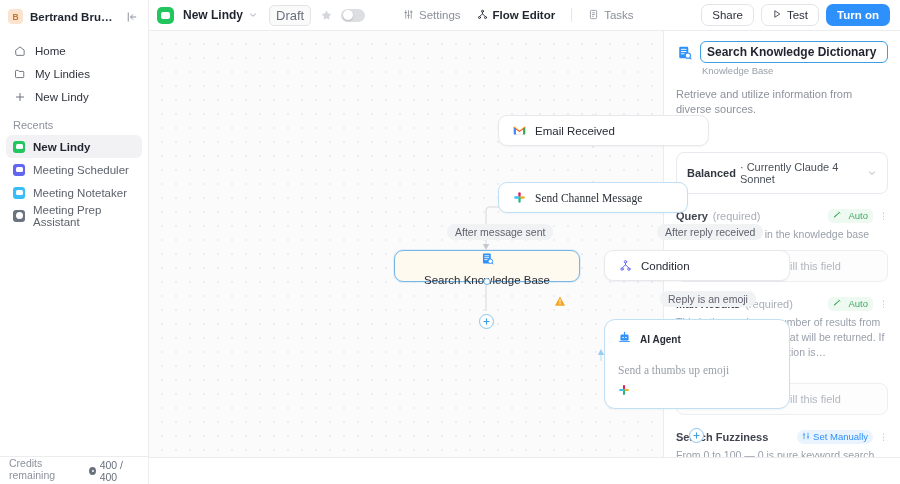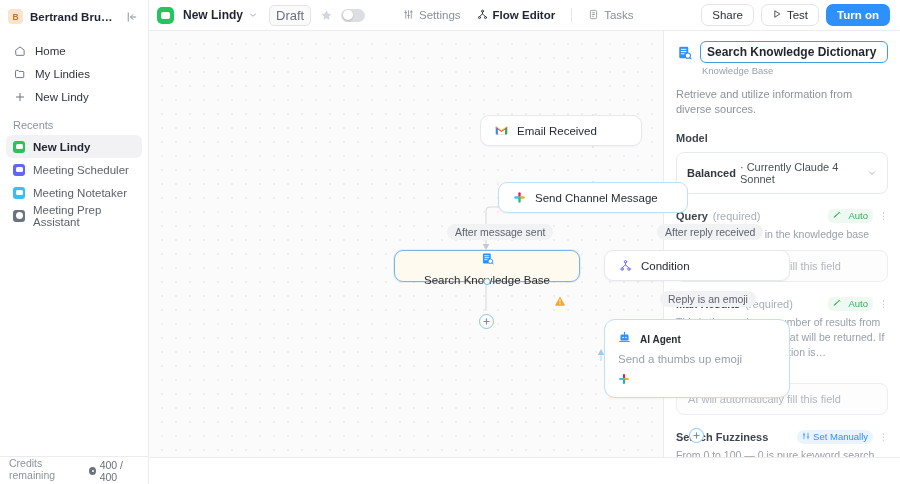--- a/index.html
+++ b/index.html
@@ -146,21 +146,21 @@
     position: absolute; background: #fff;
     border: 1px solid #e7e8ec; border-radius: 9px;
     display: flex; align-items: center; gap: 9px;
     padding: 0 13px; height: 31px;
     box-shadow: 0 1px 2px rgba(16,24,40,.04);
     cursor: pointer; z-index: 2;
   }
   .node .nlabel { font-size: 11.5px; color: #272c35; font-weight: 500; }
   .node .nicon { width: 14px; height: 14px; flex: 0 0 14px; display:flex; align-items:center; justify-content:center; }
 
-  .node.selected-blue { border-color: #bfe0f5; }
+  .node.selected-blue { border-color: #bfe0f5; font-family: Liberation Serif, serif; }
   .node.warn {
     background: #fffaf0; border: 1.5px solid #76b7e8;
     box-shadow: 0 0 0 1px rgba(118,183,232,.18);
     flex-direction: column;
   }
   .node .warn-icon { margin-left: auto; color: #f5a623; display:flex; align-items:center;}
 
   .node-port {
     position:absolute; left:50%; bottom:-4px; transform:translateX(-50%);
     width:7px; height:7px; border-radius:50%; background:#fff;
@@ -168,21 +168,21 @@
   }
 
   .agent-node {
     position: absolute; background: #fff;
     border: 1.5px solid #bfe0f5; border-radius: 11px;
     padding: 11px 13px 10px 13px; z-index: 2; cursor: pointer;
     box-shadow: 0 1px 2px rgba(16,24,40,.04);
   }
   .agent-head { display:flex; align-items:center; gap:9px; }
   .agent-head .nlabel { font-size: 10px; font-weight: 600; color:#272c35; }
-  .agent-sub { font-size: 11.5px; color:#9aa0aa; margin-top: 6px; }
+  .agent-sub { font-size: 11.5px; color:#9aa0aa; margin-top: 17px; font-family: Liberation Serif, serif; }
   .agent-emoji { margin-top: 8px; font-size: 11px; }
 
   .edge-label {
     position: absolute; background: #f1f2f4; color: #5d626c;
     font-size: 10.5px; border-radius: 9px; padding: 2px 8px;
     z-index: 3; white-space: nowrap;
   }
 
   .plus-btn {
     position: absolute; width: 15px; height: 15px; border-radius: 50%;
@@ -418,21 +418,21 @@
           <polygon points="452,318 448.8,324 455.2,324" fill="#9ccdee"></polygon>
 
           <path d="M644,302 L644,315" stroke="#bfe0f5" stroke-width="1.2" fill="none"></path>
           <polygon points="644,322 640.8,316 647.2,316" fill="#9ccdee"></polygon>
 
           <path d="M548,362 L548,392" stroke="#d7dade" stroke-width="1.1" fill="none"></path>
 
           <path d="M337,252 L337,280" stroke="#d7dade" stroke-width="1.1" fill="none"></path>
         </svg>
 
-        <div class="node" style="left:331px; top:84px; width:162px;">
+        <div class="node" style="left:349px; top:84px; width:211px;">
           <span class="nicon">
             <svg width="13" height="11" viewBox="0 0 16 12">
                 <path d="M1 2.2L8 7l7-4.8V10a1 1 0 01-1 1H2a1 1 0 01-1-1z" fill="#fff" stroke="#dadce0" stroke-width=".7"></path>
                 <path d="M1 2.2L8 7 15 2.2" fill="none" stroke="#ea4335" stroke-width="1.3"></path>
                 <path d="M1 2.4V10a1 1 0 001 1h1.6V4.2z" fill="#4285f4"></path>
                 <path d="M15 2.4V10a1 1 0 01-1 1h-1.6V4.2z" fill="#34a853"></path>
                 <path d="M1.2 1.6h1.3L8 6.1l5.5-4.5h1.3" fill="none" stroke="#fbbc04" stroke-width=".8"></path>
               </svg>
           </span>
           <span class="nlabel">Email Received</span>

